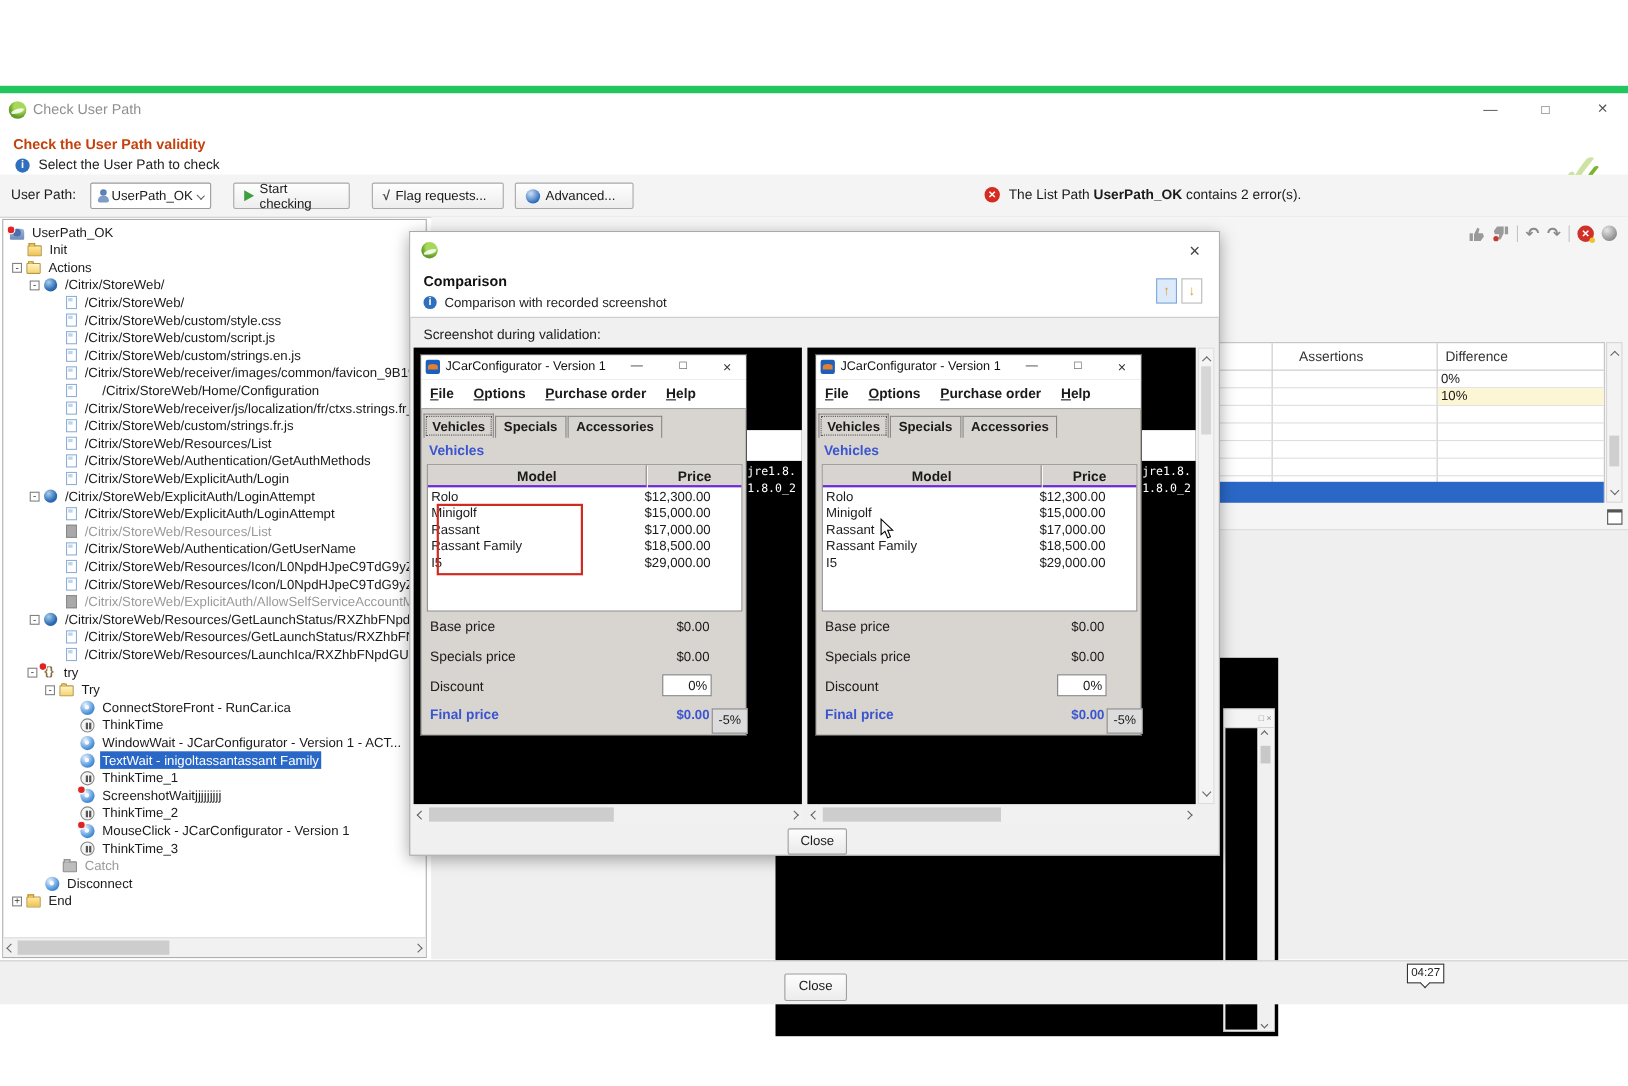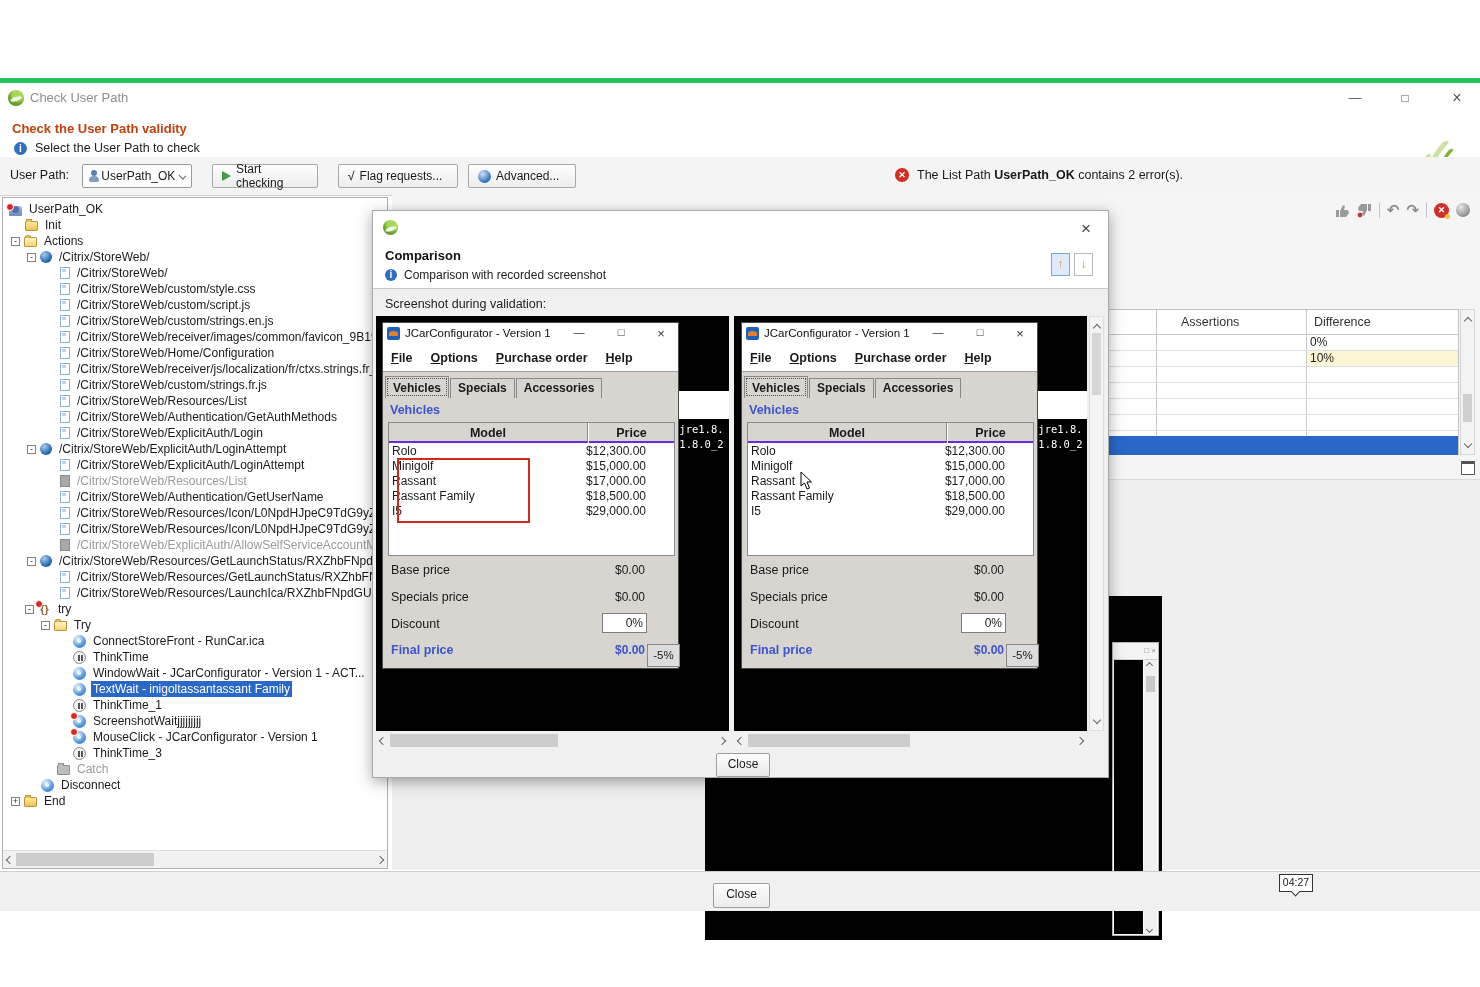--- a/index.html
+++ b/index.html
@@ -1,19 +1,19 @@
 <!DOCTYPE html>
 <html><head>
 <meta charset="utf-8">
 <style>
   html,body{margin:0;padding:0;background:#fff;}
   body{width:1480px;height:987px;position:relative;font-family:"Liberation Sans",sans-serif;color:#1a1a1a;overflow:hidden;}
   .abs{position:absolute;}
   
-  #appwin{position:absolute;left:0;top:78px;width:1480px;height:827px;background:#fff;border-top:5px solid #22c55e;}
+  #appwin{position:absolute;left:0;top:78px;width:1480px;height:827px;background:#fff;border-top:7px solid #22c55e;}
   #titlebar{position:absolute;left:0;top:0;width:100%;height:30px;background:#fff;}
   .nl-icon{width:16px;height:16px;border-radius:50%;background:radial-gradient(circle at 62% 30%,#a8d85a 0 35%,#6aa32c 60%,#4e7f1d);position:relative;}
   .nl-icon::after{content:"";position:absolute;left:2px;top:7px;width:12px;height:4px;background:#fff;border-radius:50%;transform:rotate(-18deg);opacity:.85;}
   #titlebar .ttl{position:absolute;left:30px;top:7px;font-size:13px;color:#8f8f8f;}
   .winctl{position:absolute;top:3px;width:34px;height:24px;text-align:center;line-height:24px;color:#555;font-size:13px;}
   
   #header{position:absolute;left:0;top:30px;width:100%;height:44px;background:#fff;border-bottom:1px solid #d7d7d7;}
   #header .h1{position:absolute;left:12px;top:8px;font-size:13px;font-weight:bold;color:#c2410c;}
   .info-i{display:inline-block;width:13px;height:13px;border-radius:50%;background:#2f6fbe;color:#fff;font-size:10px;font-weight:bold;text-align:center;line-height:13px;}
   #header .sub{position:absolute;left:14px;top:28px;font-size:12.5px;color:#222;display:flex;gap:8px;align-items:center;}
@@ -214,21 +214,21 @@
           <span class="tlabel">/Citrix/StoreWeb/custom/script.js</span>
         </div>
         <div class="trow" style="padding-left: 56px;">
           <span class="ticon ic-page"></span>
           <span class="tlabel">/Citrix/StoreWeb/custom/strings.en.js</span>
         </div>
         <div class="trow" style="padding-left: 56px;">
           <span class="ticon ic-page"></span>
           <span class="tlabel">/Citrix/StoreWeb/receiver/images/common/favicon_9B1968</span>
         </div>
-        <div class="trow" style="padding-left: 56px;">
+        <div class="trow" style="padding-left: 56px; gap: 16px;">
           <span class="ticon ic-page"></span>
           <span class="tlabel">/Citrix/StoreWeb/Home/Configuration</span>
         </div>
         <div class="trow" style="padding-left: 56px;">
           <span class="ticon ic-page"></span>
           <span class="tlabel">/Citrix/StoreWeb/receiver/js/localization/fr/ctxs.strings.fr_E</span>
         </div>
         <div class="trow" style="padding-left: 56px;">
           <span class="ticon ic-page"></span>
           <span class="tlabel">/Citrix/StoreWeb/custom/strings.fr.js</span>
@@ -313,20 +313,24 @@
           <span class="ticon ic-action"></span>
           <span class="tlabel sel">TextWait - inigoltassantassant Family</span>
         </div>
         <div class="trow" style="padding-left: 70px;">
           <span class="ticon ic-pause"></span>
           <span class="tlabel">ThinkTime_1</span>
         </div>
         <div class="trow" style="padding-left: 70px;">
           <span class="ticon ic-action badge"></span>
           <span class="tlabel">ScreenshotWaitjjjjjjjjj</span>
+        </div>
+        <div class="trow" style="padding-left: 70px;">
+          <span class="ticon ic-pause"></span>
+          <span class="tlabel">ThinkTime_2</span>
         </div>
         <div class="trow" style="padding-left: 70px;">
           <span class="ticon ic-action badge"></span>
           <span class="tlabel">MouseClick - JCarConfigurator - Version 1</span>
         </div>
         <div class="trow" style="padding-left: 70px;">
           <span class="ticon ic-pause"></span>
           <span class="tlabel">ThinkTime_3</span>
         </div>
         <div class="trow" style="padding-left: 54px;">

